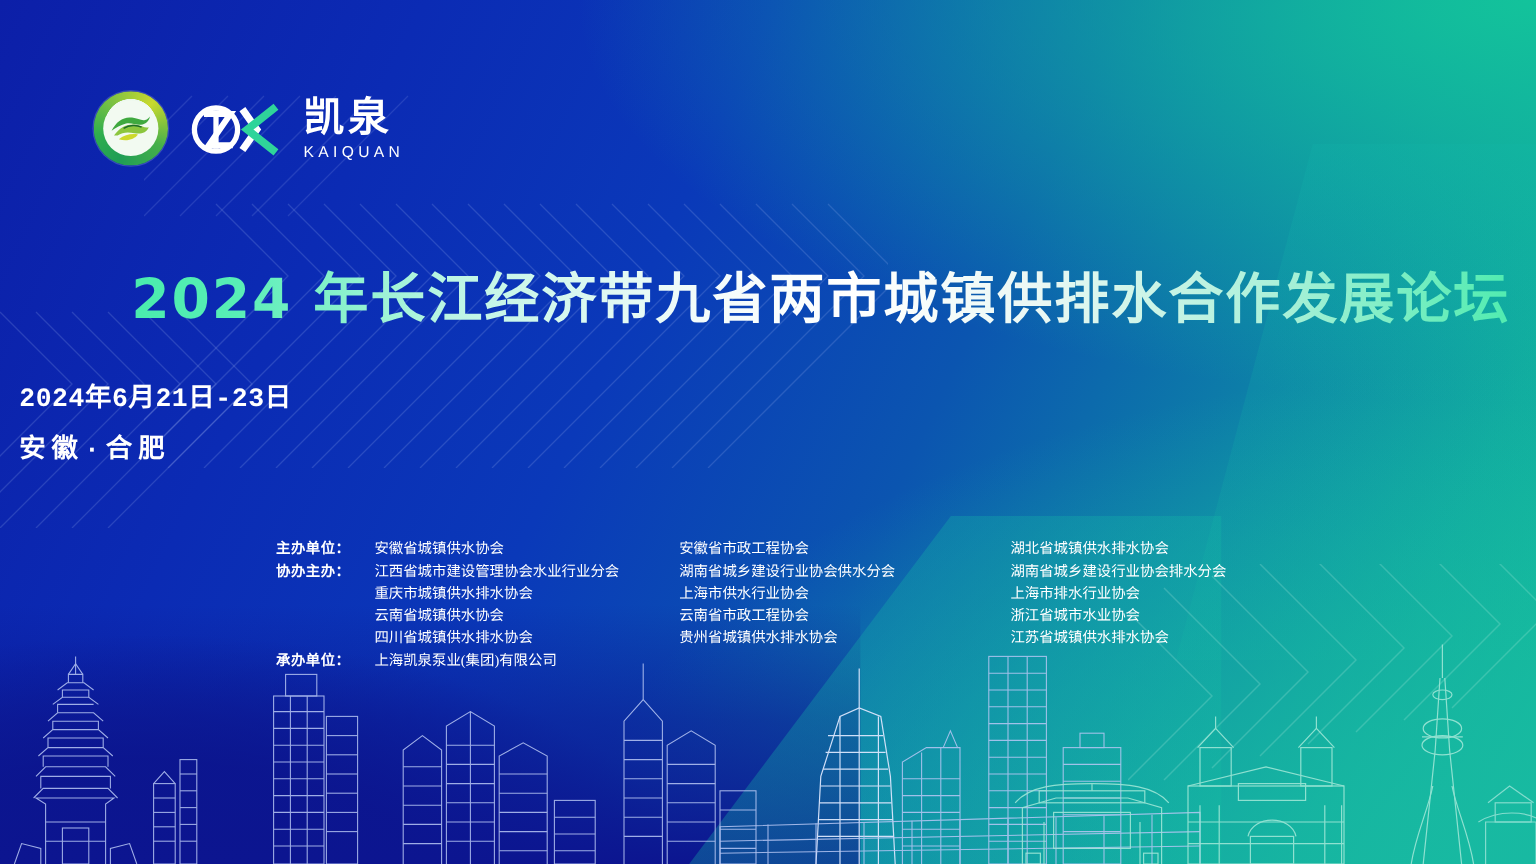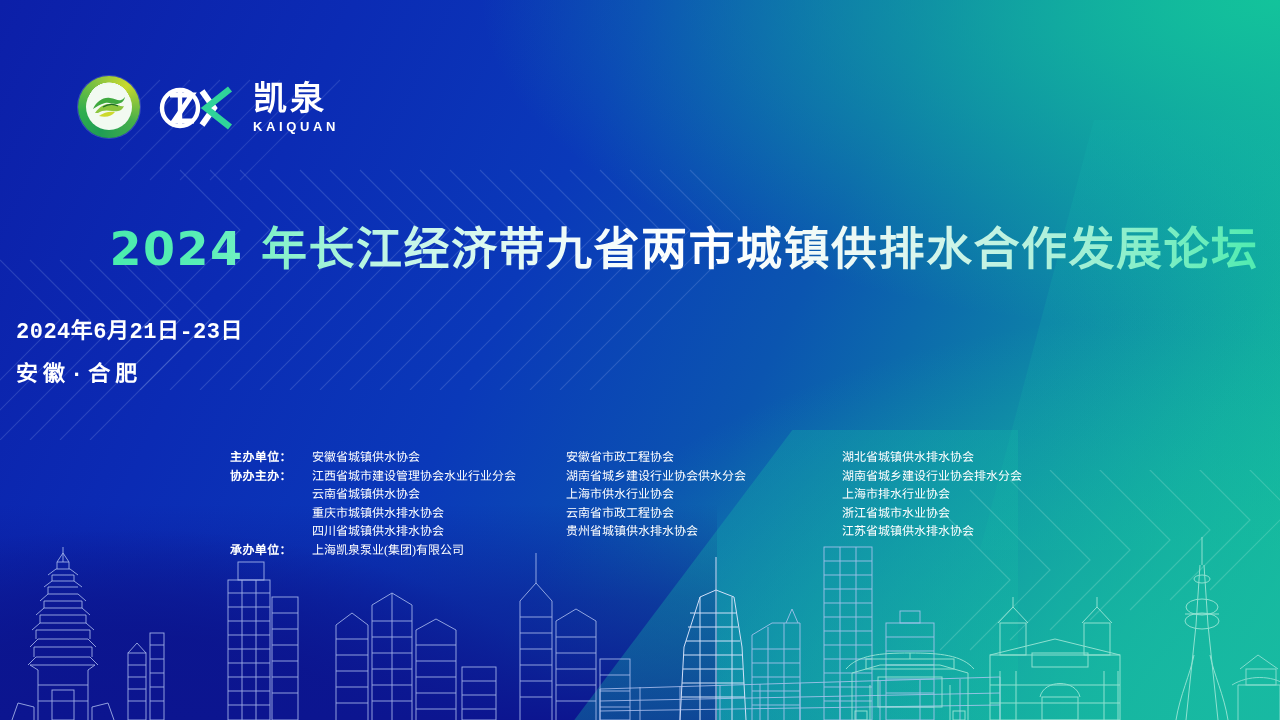--- a/index.html
+++ b/index.html
@@ -95,21 +95,21 @@
 
   .kqlogo{ display:flex; align-items:center; gap:11px; }
   .kqmark{ width:84px; height:48px; }
   .kqmark svg{ display:block; }
   .kqword{ display:flex; flex-direction:column; line-height:1;justify-content:space-between; }
   .kqcn{
     font-size:34px; font-weight:700; color:#ffffff; letter-spacing:3px;
     font-family:"DejaVu Sans","Liberation Sans",sans-serif;
   }
   .kqen{
-    font-size:13px; font-weight:700; color:#ffffff;
+    font-size:13px; font-weight:400; color:#ffffff;
     letter-spacing:3.6px; margin-top:5px;
   }
 
   .slogan{
     position:absolute; right:46px; top:68px;
     text-align:right; color:#ffffff;
   }
   .slogan .cn{
     font-size:19px; font-weight:700; letter-spacing:2px;
     font-family:"DejaVu Sans","Liberation Sans",sans-serif;
@@ -283,25 +283,25 @@
       <div class="row">
         <span class="lbl">主办单位：</span>
         <span class="val">安徽省城镇供水协会</span>
       </div>
       <div class="row">
         <span class="lbl">协办主办：</span>
         <span class="val">江西省城市建设管理协会水业行业分会</span>
       </div>
       <div class="row">
         <span class="lbl empty">协办主办：</span>
-        <span class="val">云南省城镇供水协会</span>
+        <span class="val">重庆市城镇供水排水协会</span>
       </div>
       <div class="row">
         <span class="lbl empty">协办主办：</span>
-        <span class="val">重庆市城镇供水排水协会</span>
+        <span class="val">云南省城镇供水协会</span>
       </div>
       <div class="row">
         <span class="lbl empty">协办主办：</span>
         <span class="val">四川省城镇供水排水协会</span>
       </div>
       <div class="row">
         <span class="lbl">承办单位：</span>
         <span class="val">上海凯泉泵业(集团)有限公司</span>
       </div>
     </div>

